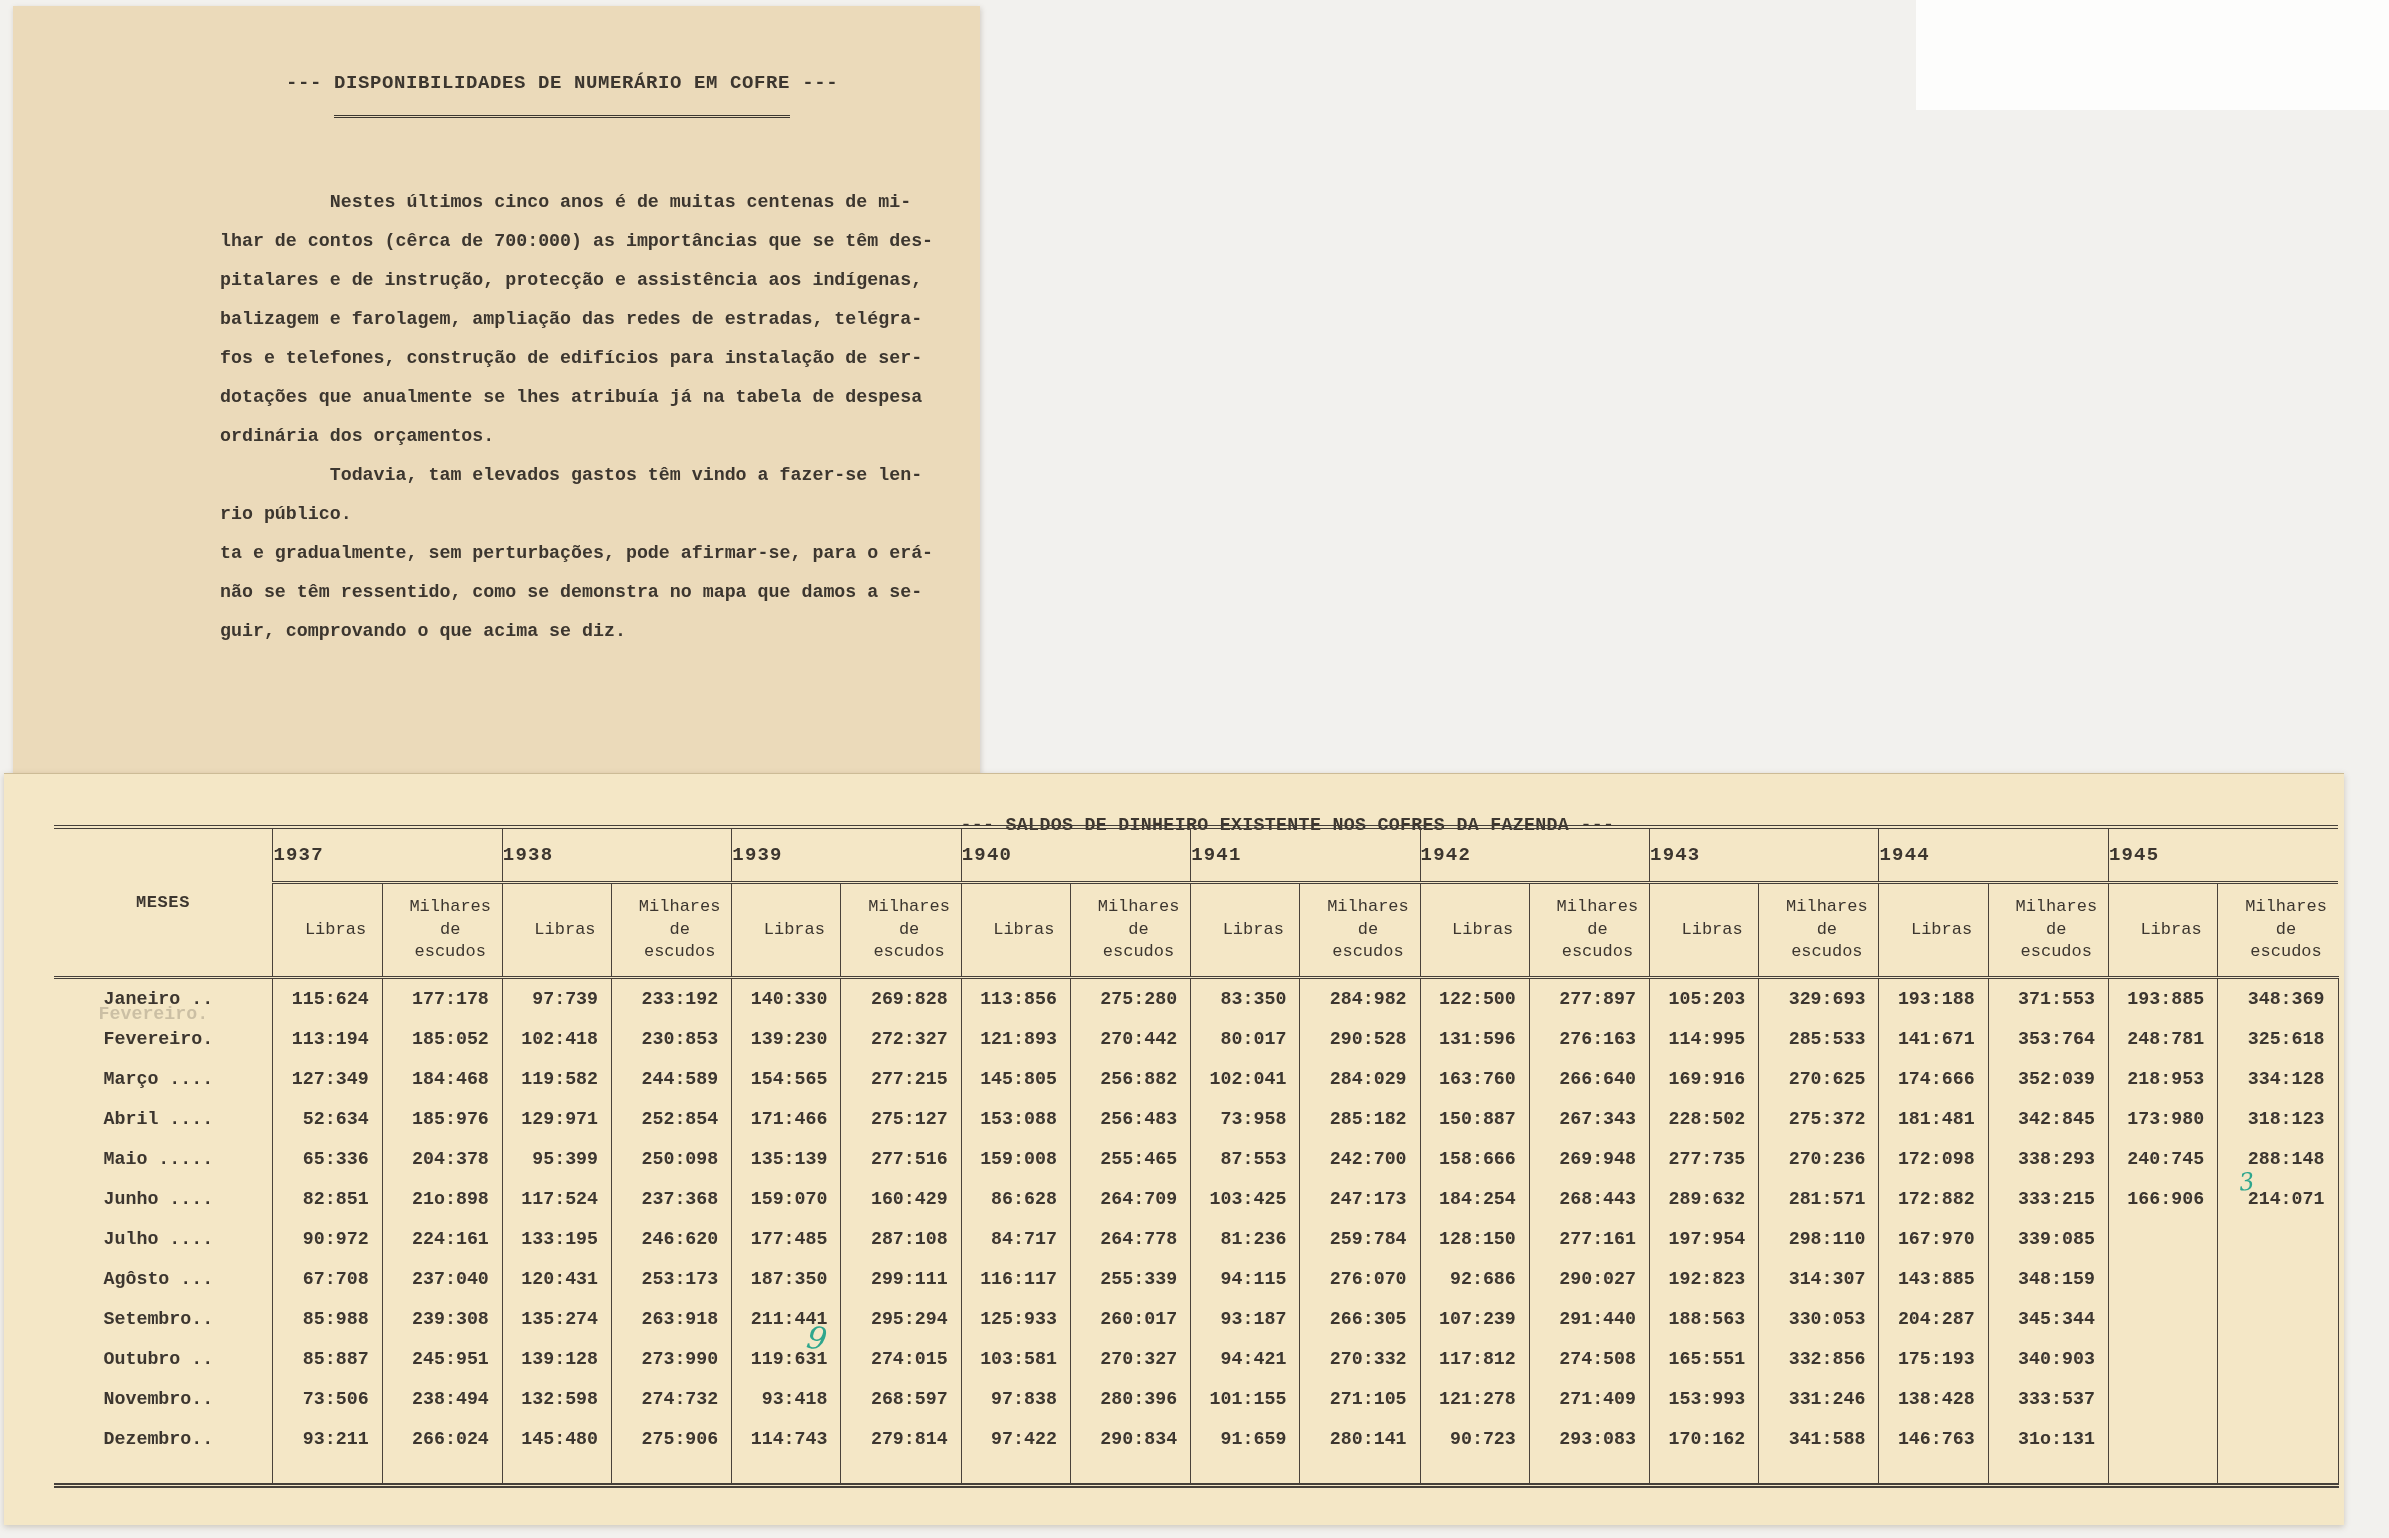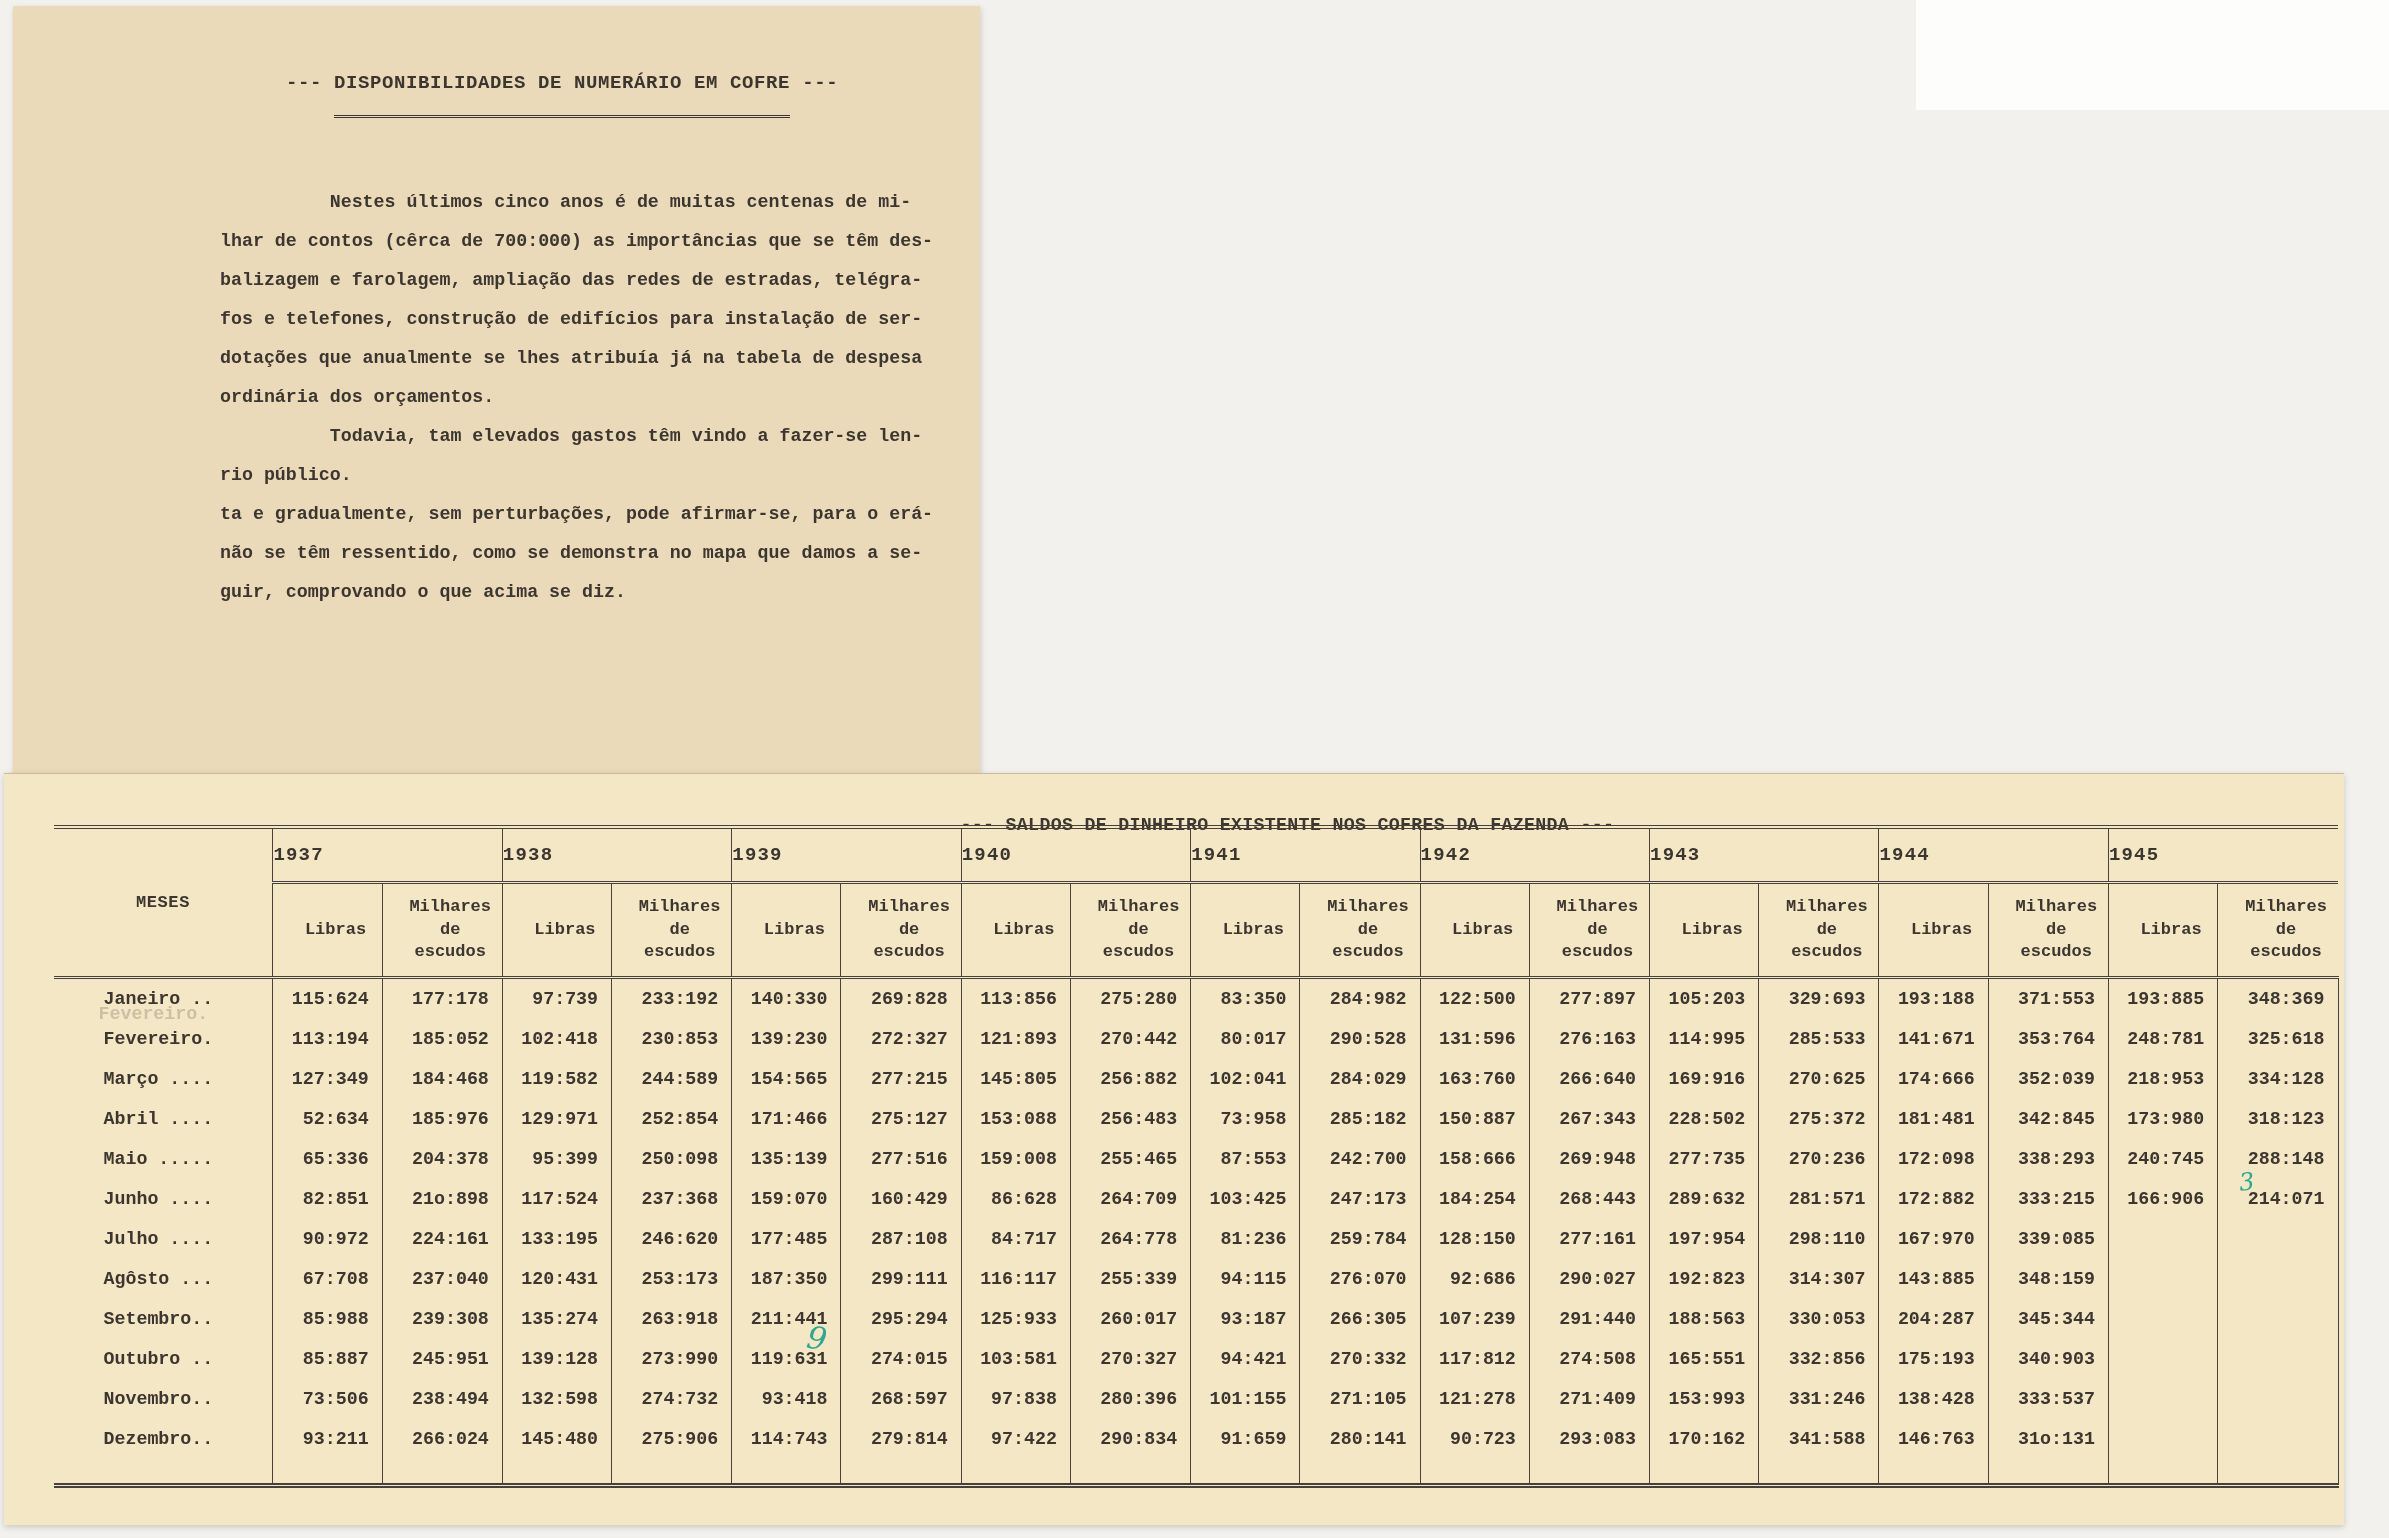--- a/index.html
+++ b/index.html
@@ -60,21 +60,21 @@
   }
   th.meses-th{
     font-size:17px;vertical-align:middle;text-align:center;
     border-bottom:3.5px double #45403a;
     letter-spacing:0.6px;
   }
   th.sub-th{
     font-size:17px;height:92px;vertical-align:middle;text-align:center;
     border-left:1.2px solid #49423a;
     border-bottom:3.5px double #45403a;
-    font-weight:700;line-height:22.5px;padding-left:16px;
+    font-weight:400;line-height:22.5px;padding-left:16px;
   }
   th.sub-th .milw{display:inline-block;width:95px;}
   td.month{
     font-size:18.3px;white-space:pre;padding-left:50px;height:40px;
     position:relative;
   }
   td.num{
     font-size:18.3px;text-align:right;padding-right:13px;height:40px;
     border-left:1.2px solid #49423a;position:relative;white-space:pre;
   }
@@ -100,20 +100,21 @@
 </head>
 <body>
 
 <div class="white-corner"></div>
 
 <div class="sheet sheet-text">
   <div class="doc-title"><span>---</span> <span class="tcore">DISPONIBILIDADES DE NUMERÁRIO EM COFRE</span> <span>---</span></div>
   <div class="body-text" id="body-text">
       <div class="tline">          Nestes últimos cinco anos é de muitas centenas de mi-</div>
       <div class="tline">lhar de contos (cêrca de 700:000) as importâncias que se têm des-</div>
+      <div class="tline">pitalares e de instrução, protecção e assistência aos indígenas,</div>
       <div class="tline">balizagem e farolagem, ampliação das redes de estradas, telégra-</div>
       <div class="tline">fos e telefones, construção de edifícios para instalação de ser-</div>
       <div class="tline">dotações que anualmente se lhes atribuía já na tabela de despesa</div>
       <div class="tline">ordinária dos orçamentos.</div>
       <div class="tline">          Todavia, tam elevados gastos têm vindo a fazer-se len-</div>
       <div class="tline">rio público.</div>
       <div class="tline">ta e gradualmente, sem perturbações, pode afirmar-se, para o erá-</div>
       <div class="tline">não se têm ressentido, como se demonstra no mapa que damos a se-</div>
       <div class="tline">guir, comprovando o que acima se diz.</div>
     </div>

